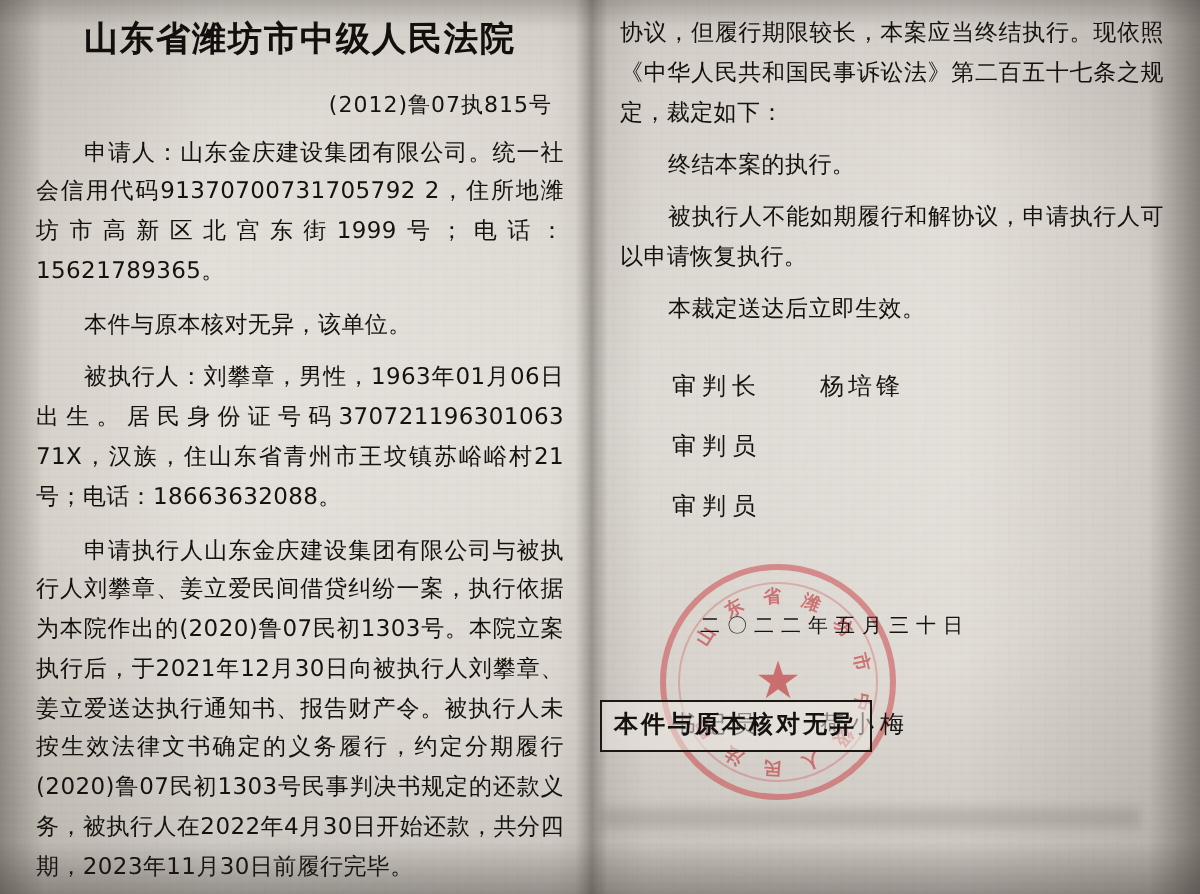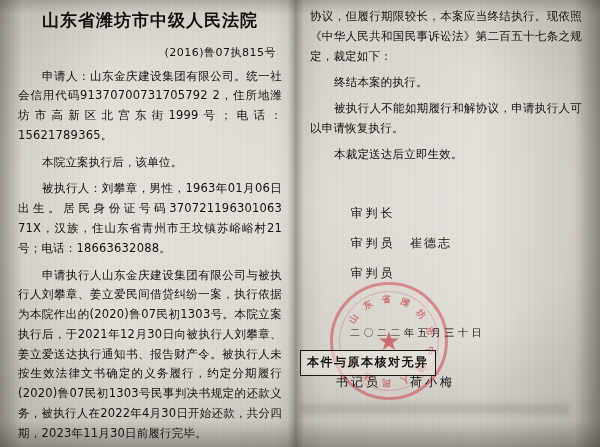--- a/index.html
+++ b/index.html
@@ -111,26 +111,25 @@
     font-size: 11.5px;
     line-height: 1.74;
     text-align: justify;
     letter-spacing: .2px;
     margin-bottom: 6px;
   }
   .r-para.indent { text-indent: 24px; }
 
   
   .sig-block {
-    margin-top: 34px;
+    margin-top: 14px;
     padding-left: 26px;
     font-size: 12px;
     line-height: 2.5;
     letter-spacing: 3px;
-    text-align: center;
   }
   .sig-row { display: flex; }
   .sig-role { width: 74px; letter-spacing: 3px; }
   .sig-name { letter-spacing: 2px; }
 
   .date-line {
     margin-top: 38px;
     padding-left: 40px;
     font-size: 10px;
     letter-spacing: 3.5px;
@@ -223,42 +222,42 @@
 </style>
 </head>
 <body>
 
 <div id="page">
   <div class="paper"></div>
   <div class="grain"></div>
 
   <div class="col col-left">
     <div class="doc-title">山东省潍坊市中级人民法院</div>
-    <div class="case-no">(2016)鲁07执815号</div>
+    <div class="case-no">(2012)鲁07执815号</div>
 
     <div class="para indent">申请人：山东金庆建设集团有限公司。统一社会信用代码91370700731705792 2，住所地潍坊市高新区北宫东街1999号；电话：15621789365。</div>
-    <div class="para indent">本院立案执行后，该单位。</div>
+    <div class="para indent">本件与原本核对无异，该单位。</div>
     <div class="para indent">被执行人：刘攀章，男性，1963年01月06日出生。居民身份证号码370721196301063 71X，汉族，住山东省青州市王坟镇苏峪峪村21号；电话：18663632088。</div>
     <div class="para indent">申请执行人山东金庆建设集团有限公司与被执行人刘攀章、姜立爱民间借贷纠纷一案，执行依据为本院作出的(2020)鲁07民初1303号。本院立案执行后，于2021年12月30日向被执行人刘攀章、姜立爱送达执行通知书、报告财产令。被执行人未按生效法律文书确定的义务履行，约定分期履行(2020)鲁07民初1303号民事判决书规定的还款义务，被执行人在2022年4月30日开始还款，共分四期，2023年11月30日前履行完毕。</div>
 
   </div>
 
   <div class="col col-right">
     <div class="r-para">协议，但履行期限较长，本案应当终结执行。现依照《中华人民共和国民事诉讼法》第二百五十七条之规定，裁定如下：</div>
     <div class="r-para indent">终结本案的执行。</div>
     <div class="r-para indent">被执行人不能如期履行和解协议，申请执行人可以申请恢复执行。</div>
     <div class="r-para indent">本裁定送达后立即生效。</div>
 
     <div class="sig-block">
       <div class="sig-row">
         <span class="sig-role">审判长</span>
+        <span class="sig-name">杨培锋</span>
       </div>
       <div class="sig-row">
         <span class="sig-role">审判员</span>
-        <span class="sig-name">崔德志</span>
       </div>
       <div class="sig-row">
         <span class="sig-role">审判员</span>
       </div>
     </div>
 
     <div class="date-line">二〇二二年五月三十日</div>
 
     <div class="clerk-row">
       <span class="clerk-role">书记员</span>

